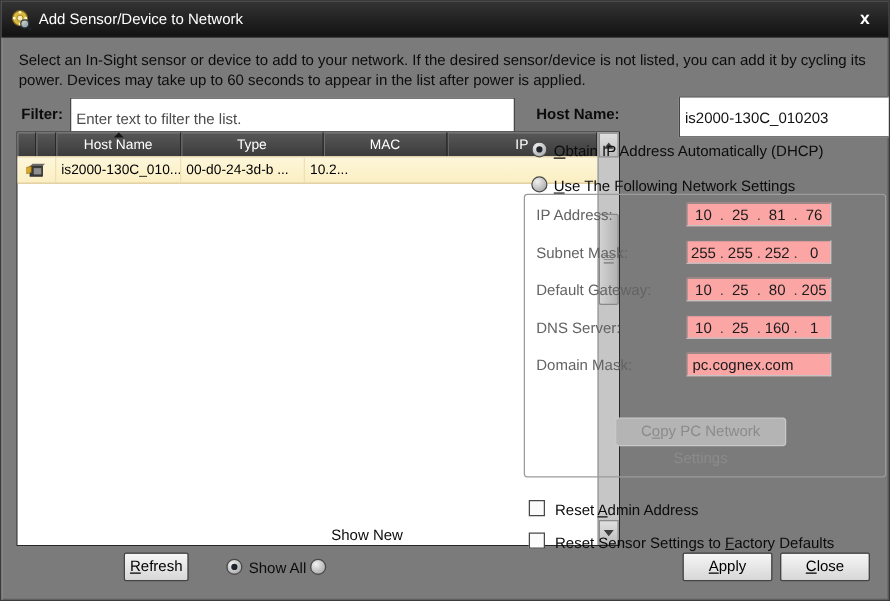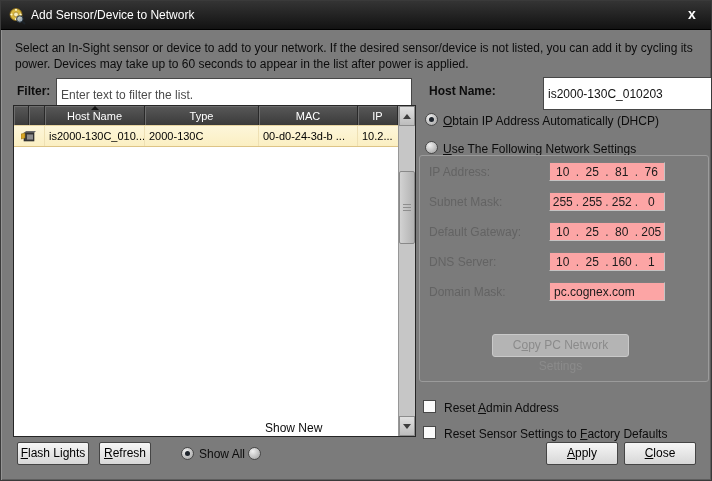--- a/index.html
+++ b/index.html
@@ -27,21 +27,21 @@
   .bold { font-weight: 700; }
   .text-input { position: absolute; height: 33px; background: #fff; border: 1px solid #474747;
                 font: 12px "Liberation Sans", sans-serif; padding: 0 4px; color: #111; }
   .filter-label { left: 16px; top: 83px; }
   .filter-input { left: 55px; top: 77px; width: 356px; }
   .filter-input::placeholder { color: #4b4b4b; opacity: 1; }
   .host-label { left: 428px; top: 83px; }
   .host-input { left: 530px; top: 76px; width: 173px; margin-left: 12px; }
 
   
-  .table { position: absolute; left: 12px; top: 104px; width: 403px; height: 332px;
+  .table { position: absolute; left: 12px; top: 104px; width: 483px; height: 332px;
            background: #fff; border: 1px solid #262626; }
   .thead { position: absolute; left: 0; top: 0; right: 17px; height: 19px; display: flex;
            background: linear-gradient(#585858, #3b3b3b); color: #fff; font-size: 11px; }
   .th { border-right: 1px solid #292929; display: flex; align-items: center; justify-content: center;
         position: relative; box-shadow: inset 1px 1px 0 #6d6d6d; }
   .c0 { width: 15px; } .c1 { width: 16px; } .c2 { width: 100px; } .c3 { width: 114px; }
   .c4 { width: 99px; } .c5 { flex: 1; }
   .sort-arrow { position: absolute; top: 0; left: 50%; margin-left: -4px; width: 0; height: 0;
                 border-left: 4px solid transparent; border-right: 4px solid transparent;
                 border-bottom: 4px solid #151515; }
@@ -156,21 +156,20 @@
     <div class="trow">
       <div class="td td-icon">
         <svg width="17" height="14" viewBox="0 0 17 14">
           <polygon points="3,4 13,4 15,2 5,2" fill="#6c6c6c"></polygon>
           <rect x="3" y="4" width="10" height="8" fill="#3b3b3b" stroke="#222" stroke-width="0.6"></rect>
           <rect x="6" y="5.5" width="6" height="5" fill="#8e8e8e"></rect>
           <polygon points="0,5 4,4 4,9 0,10" fill="#d9a724" stroke="#8a6a14" stroke-width="0.5"></polygon>
         </svg>
       </div>
       <div class="td td-host">is2000-130C_010...</div>
-      <div class="td td-type">2000-130C</div>
       <div class="td td-mac">00-d0-24-3d-b ...</div>
       <div class="td td-ip">10.2...</div>
     </div>
 
     <div class="vscroll">
       <div class="sbtn up">
           <div class="tri-up"></div>
         </div>
       <div class="sthumb"></div>
       <div class="sbtn down">
@@ -237,21 +236,20 @@
   </div>
 
   <div class="btn-disabled copy-btn"><span>C</span><span class="u">o</span><span>py PC Network Settings</span></div>
 
   <div class="checkbox" style="left:422px; top:399px;"></div>
   <div class="opt-label" style="left:443px; top:400px;"><span>Reset </span><span class="u">A</span><span>dmin Address</span></div>
 
   <div class="checkbox" style="left:422px; top:425px;"></div>
   <div class="opt-label" style="left:443px; top:426px;"><span>Reset Sensor Settings to </span><span class="u">F</span><span>actory Defaults</span></div>
 
-  <div class="btn flash-btn"><span class="u">F</span><span>lash Lights</span></div>
   <div class="btn refresh-btn"><span class="u">R</span><span>efresh</span></div>
 
   <div class="radio checked" style="left:180px; top:446px;"></div>
   <div class="opt-label" style="left:198px; top:446px;">Show All</div>
 
   <div class="radio" style="left:247px; top:446px;"></div>
   <div class="opt-label" style="left:264px; top:420px;">Show New</div>
 
   <div class="btn apply-btn"><span class="u">A</span><span>pply</span></div>
   <div class="btn close-btn2"><span class="u">C</span><span>lose</span></div>

